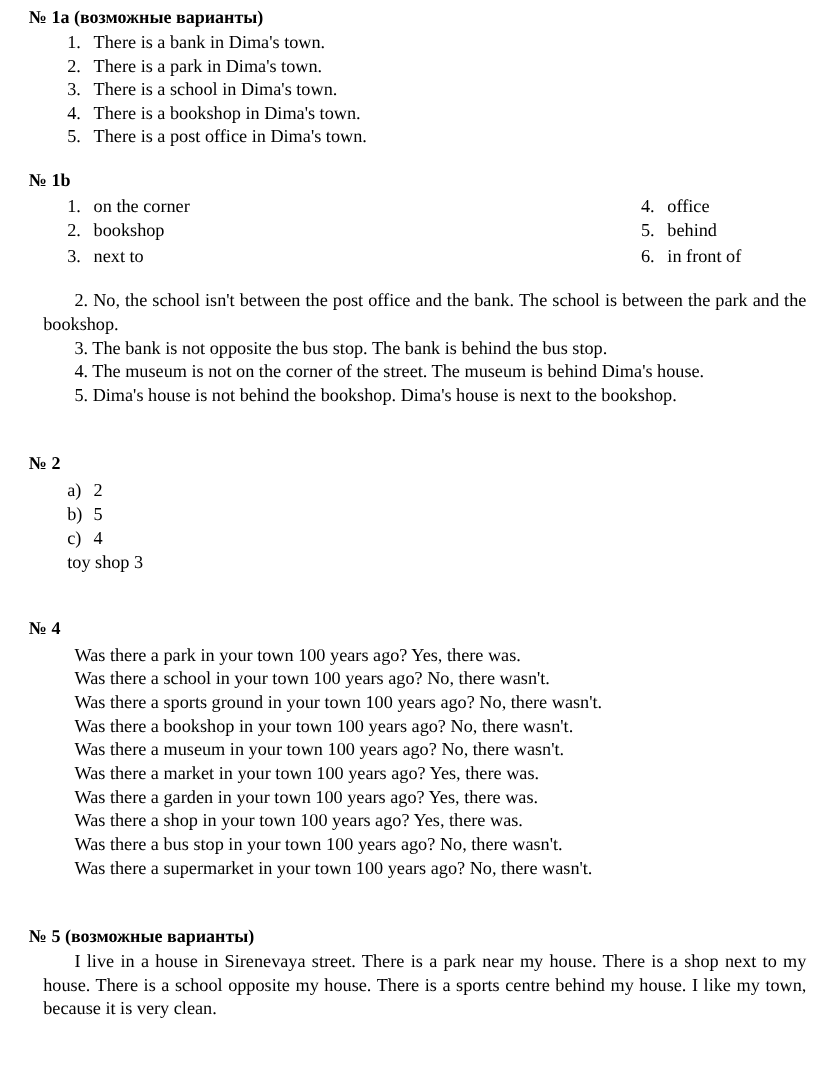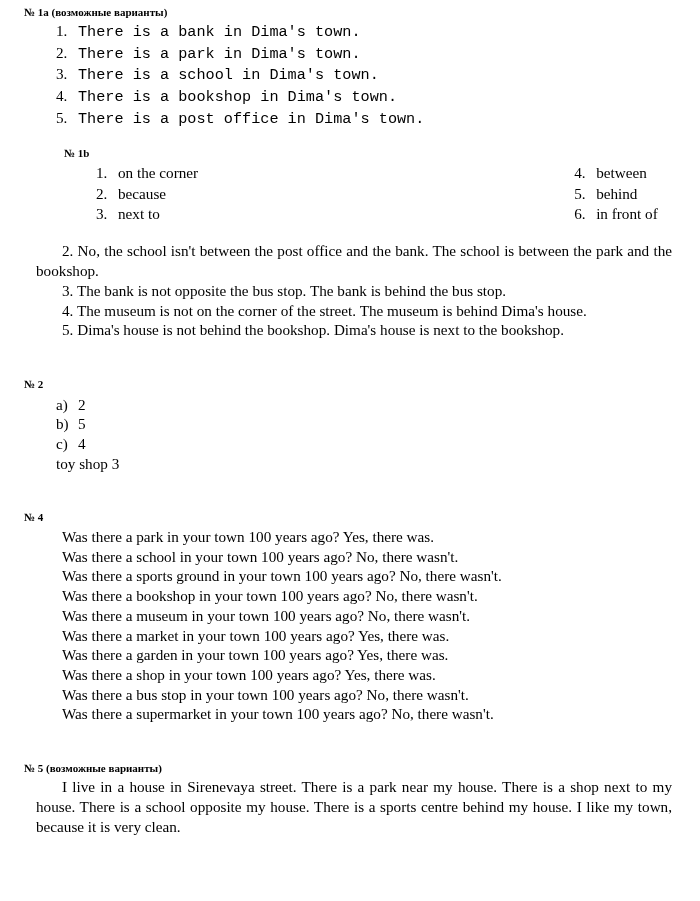--- a/index.html
+++ b/index.html
@@ -24,21 +24,21 @@
     height: 901px;
     padding: 0;
     box-sizing: border-box;
   }
 
   
   .section { margin: 0; padding: 0; }
 
   .heading {
     font-weight: bold;
-    font-size: 11px;
+    font-size: 15px;
     margin: 0;
     padding: 0 0 0 24px;
     line-height: 1.22;
     white-space: pre;
   }
 
   
   .numlist {
     list-style: none;
     margin: 0;
@@ -49,21 +49,21 @@
     align-items: baseline;
     line-height: 1.285;
     white-space: nowrap;
   }
   .numlist .num {
     width: 22px;
     flex: 0 0 22px;
     text-align: left;
     margin-left: 56px;
   }
-  .numlist .txt { flex: 0 1 auto; font-family: Liberation Mono, monospace; }
+  .numlist .txt { flex: 0 1 auto; }
 
   
   .twocol {
     display: flex;
     flex-direction: row;
     margin: 0;
     padding: 0;
   }
   .twocol .col { display: block; }
   .twocol .col.right { margin-left: 0; }
@@ -105,21 +105,21 @@
   
   .linelist { margin: 0; padding: 0; }
   .linelist .line {
     margin: 0 0 0 62px;
     line-height: 1.295;
     white-space: nowrap;
   }
 
   
   .gap-1a-list { margin-top: 2px; }
-  .sec-1b { margin-top: 18px; margin-left: 40px; }
+  .sec-1b { margin-top: 18px; }
   .sec-1b .twocol { margin-top: 3px; }
   .sec-1c { margin-top: 17px; }
   .sec-1c .para-block { margin-top: 2px; }
   .sec-2  { margin-top: 38px; }
   .sec-2 .letterlist { margin-top: 3px; }
   .sec-4  { margin-top: 37px; }
   .sec-4 .linelist { margin-top: 3px; }
   .sec-5  { margin-top: 38px; font-family: Liberation Serif, serif; }
   .sec-5 .para-block { margin-top: 2px; }
 
@@ -161,31 +161,31 @@
   <div class="section sec-1b">
     <div class="heading">№ 1b</div>
     <div class="twocol">
       <div class="col left">
         <div class="row">
           <span class="num">1.</span>
           <span class="txt">on the corner</span>
         </div>
         <div class="row">
           <span class="num">2.</span>
-          <span class="txt">because</span>
+          <span class="txt">bookshop</span>
         </div>
         <div class="row">
           <span class="num">3.</span>
           <span class="txt">next to</span>
         </div>
       </div>
       <div class="col right">
         <div class="row">
           <span class="num">4.</span>
-          <span class="txt">between</span>
+          <span class="txt">office</span>
         </div>
         <div class="row">
           <span class="num">5.</span>
           <span class="txt">behind</span>
         </div>
         <div class="row">
           <span class="num">6.</span>
           <span class="txt">in front of</span>
         </div>
       </div>

